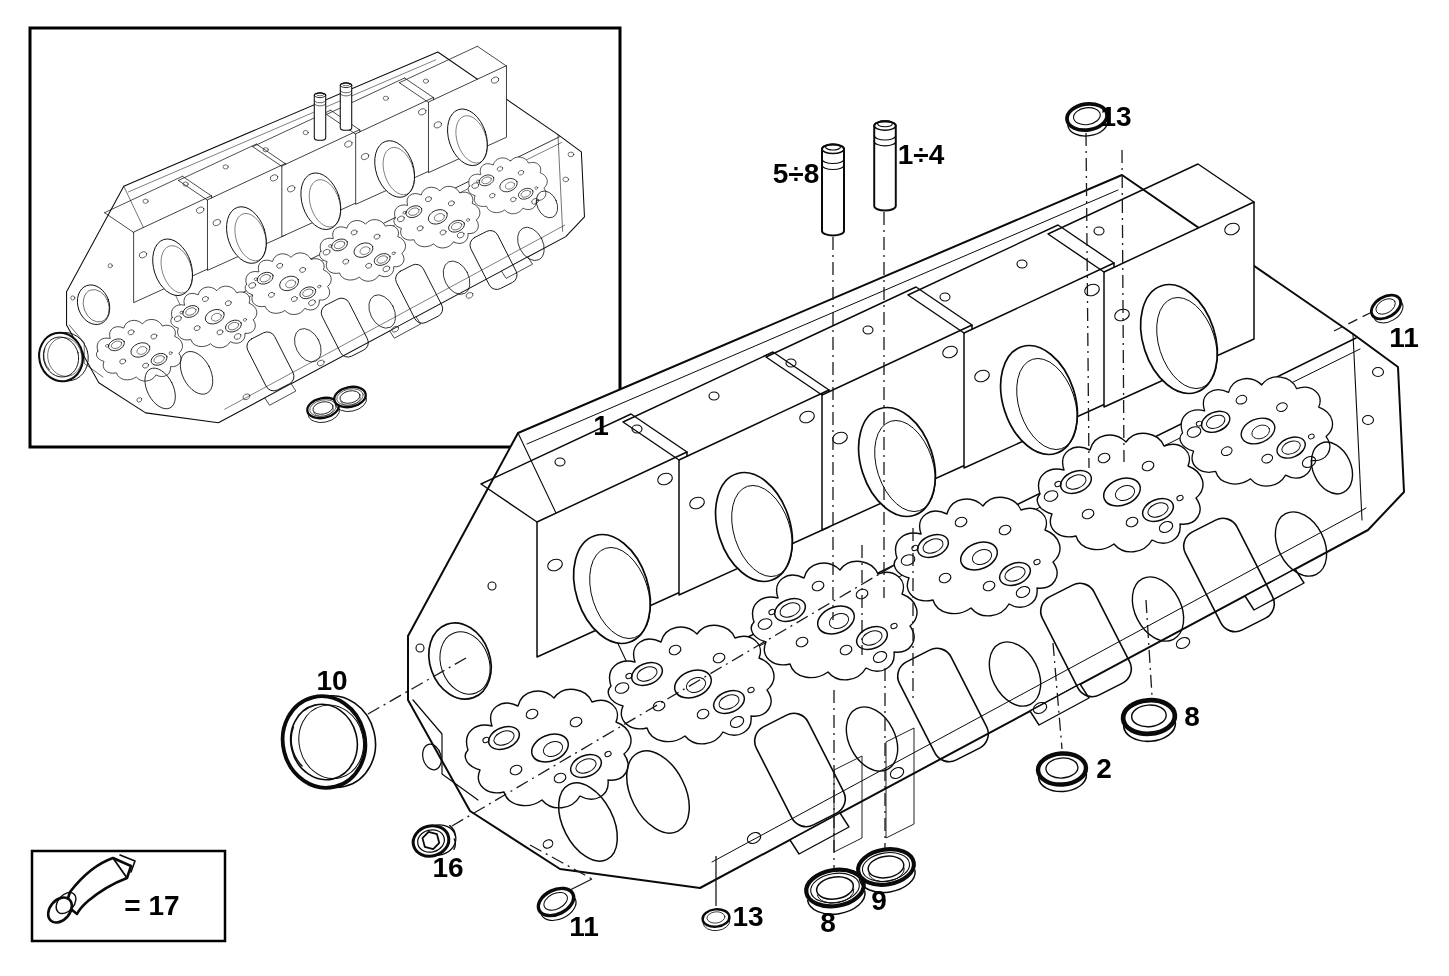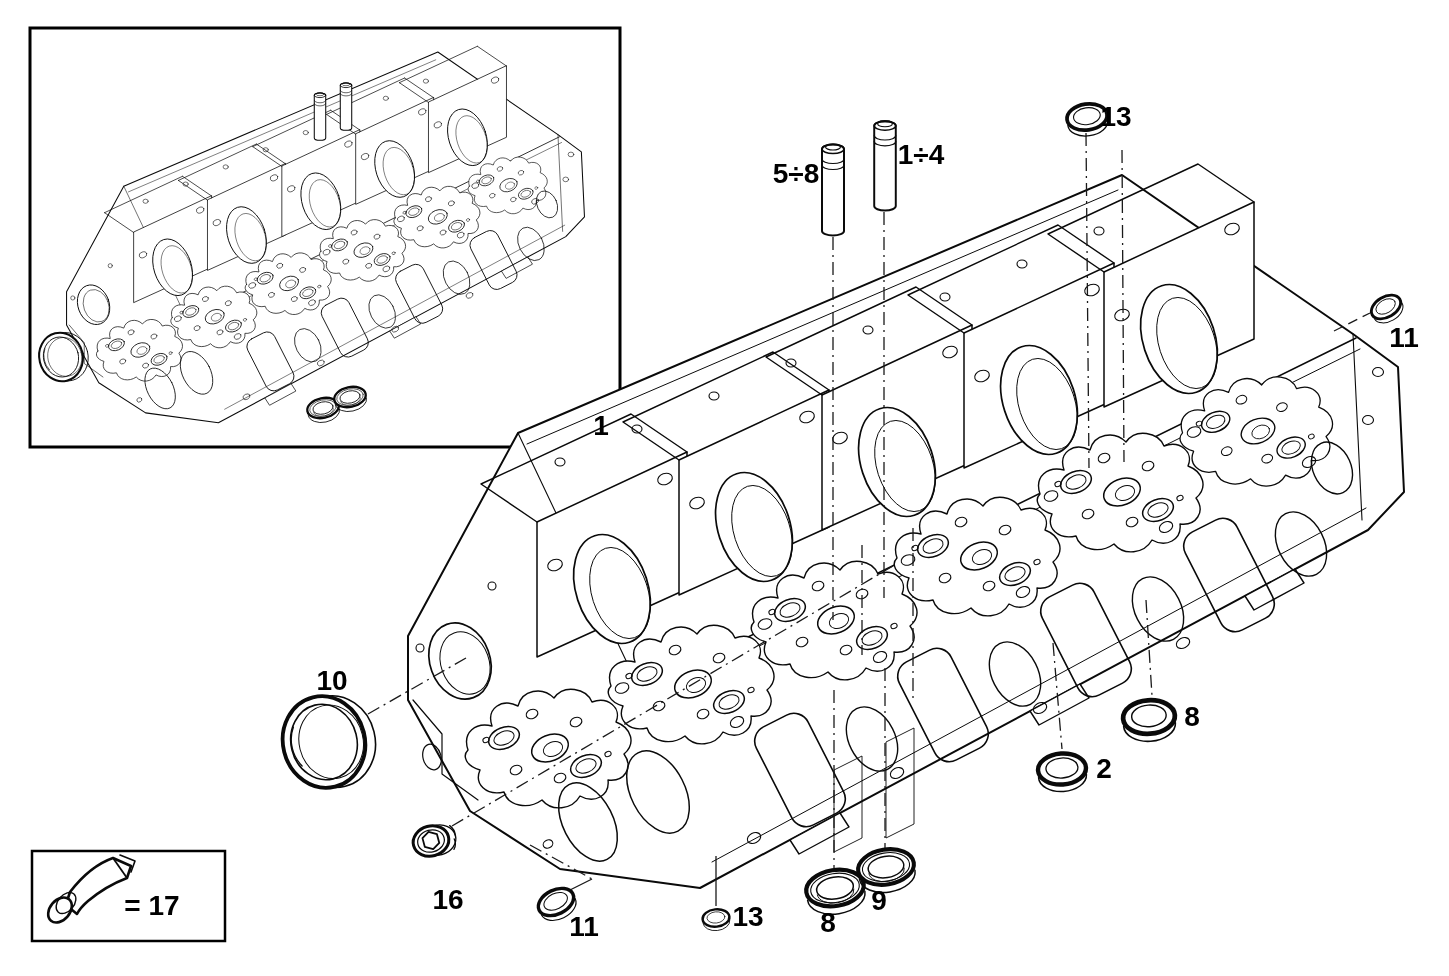--- a/index.html
+++ b/index.html
@@ -231,21 +231,21 @@
   </g>
 </svg>
 
 <div>
   <div class="co" style="left:601px;top:426px">1</div>
   <div class="co" style="left:796px;top:174px">5÷8</div>
   <div class="co" style="left:921px;top:155px">1÷4</div>
   <div class="co" style="left:1116px;top:117px">13</div>
   <div class="co" style="left:1404px;top:338px">11</div>
   <div class="co" style="left:332px;top:681px">10</div>
-  <div class="co" style="left:448px;top:900px">16</div>
+  <div class="co" style="left:448px;top:868px">16</div>
   <div class="co" style="left:584px;top:927px">11</div>
   <div class="co" style="left:748px;top:917px">13</div>
   <div class="co" style="left:828px;top:923px">8</div>
   <div class="co" style="left:879px;top:901px">9</div>
   <div class="co" style="left:1104px;top:769px">2</div>
   <div class="co" style="left:1192px;top:717px">8</div>
   <div class="co" style="left:152px;top:906px">= 17</div>
 </div>
 
 </div>

